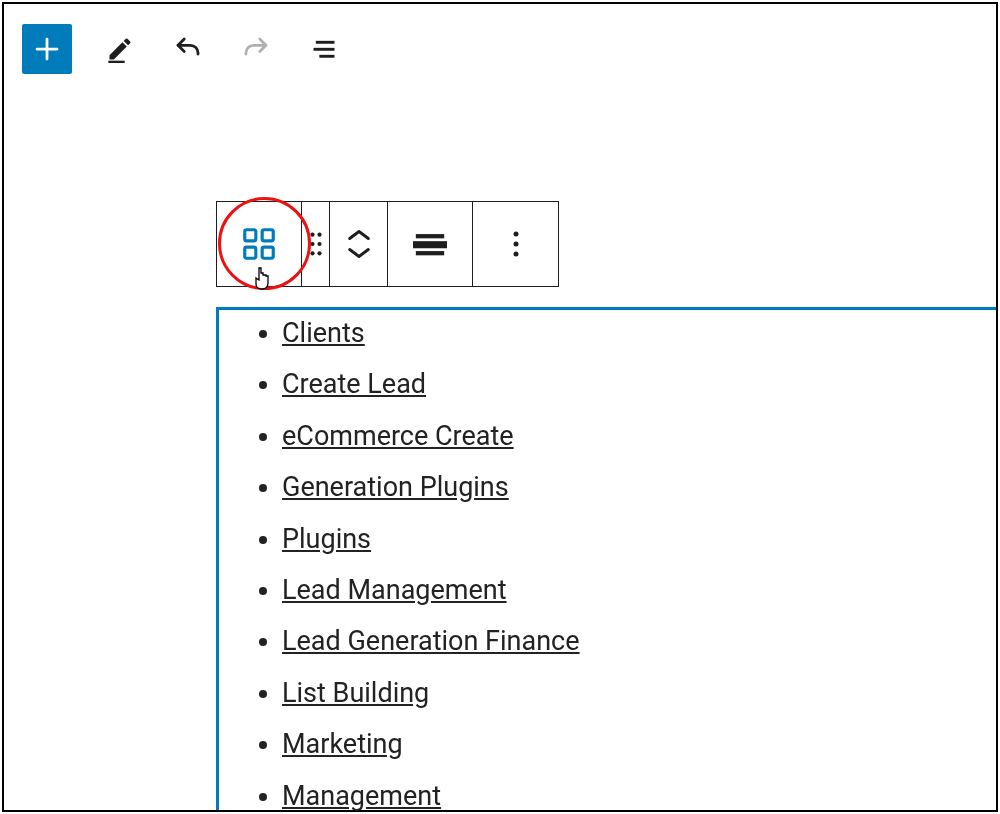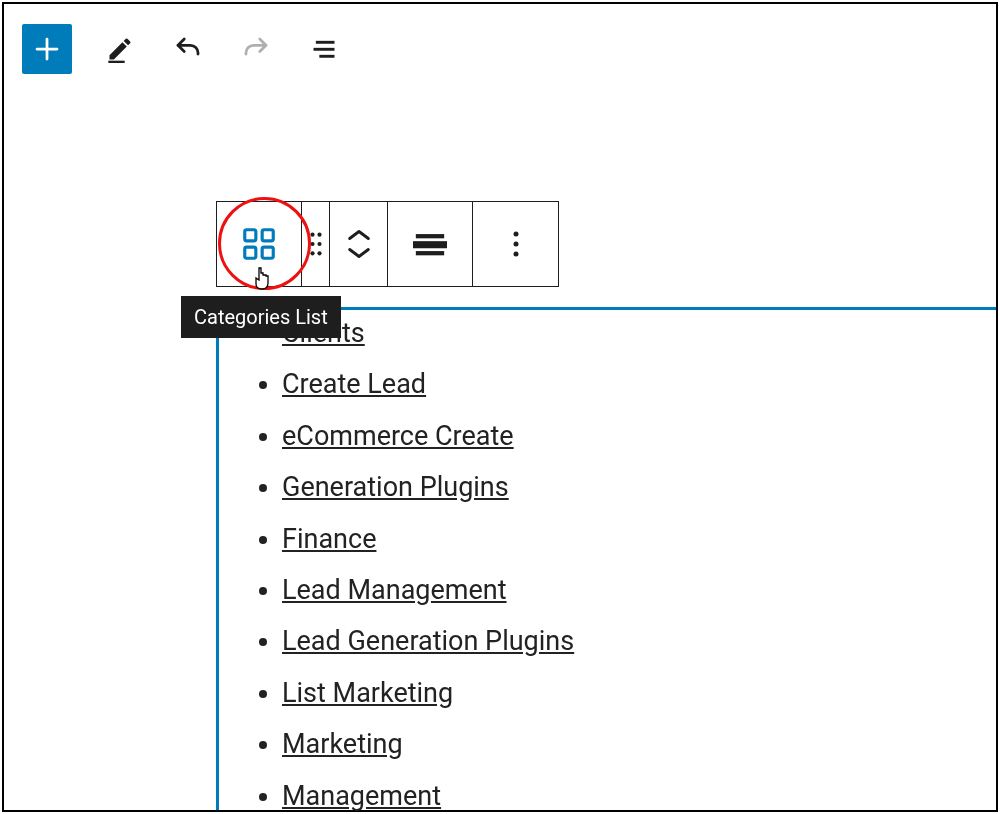--- a/index.html
+++ b/index.html
@@ -231,32 +231,31 @@
   </div>
 
   <div class="ann-circle"></div>
 
   <div class="cursor">
     <svg width="22" height="26" viewBox="0 0 22 26">
       <path d="M8 1 L8 13 L5 11 L5 17 Q5 22 11 22 Q17 22 17 16 L17 9 L15 9 L15 8 L12 8 L12 6 L10 6 L10 1 Z" fill="#fff" stroke="#000" stroke-width="1.3"></path>
     </svg>
   </div>
 
-  <div class="tooltip">Categories List</div>
 
   <div class="block-region"></div>
 
   <div class="cat-list">
     <ul id="cat-ul">
         <li><a>Clients</a></li>
         <li><a>Create Lead</a></li>
         <li><a>eCommerce Create</a></li>
         <li><a>Generation Plugins</a></li>
-        <li><a>Finance</a></li>
+        <li><a>Plugins</a></li>
         <li><a>Lead Management</a></li>
-        <li><a>Lead Generation Plugins</a></li>
-        <li><a>List Marketing</a></li>
+        <li><a>Lead Generation Finance</a></li>
+        <li><a>List Building</a></li>
         <li><a>Marketing</a></li>
         <li><a>Management</a></li>
       </ul>
   </div>
 
 </div>
 
 </body></html>

